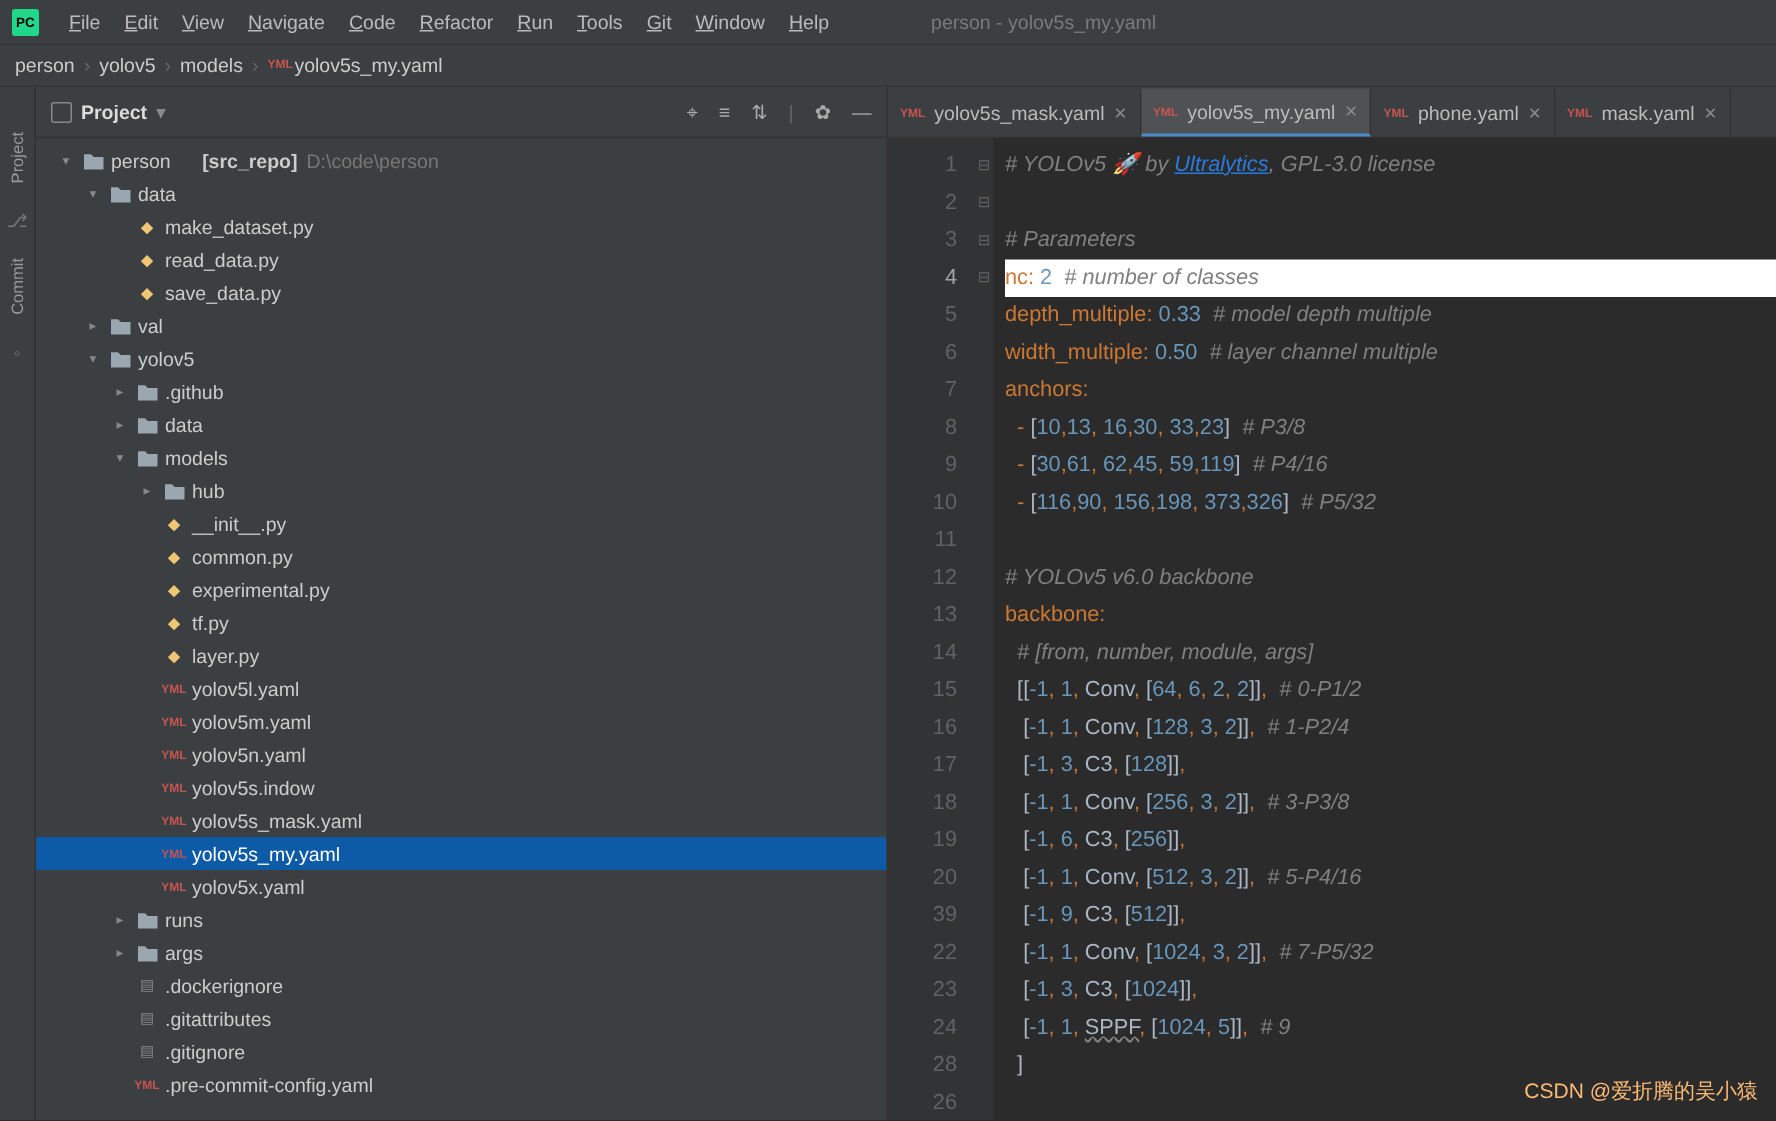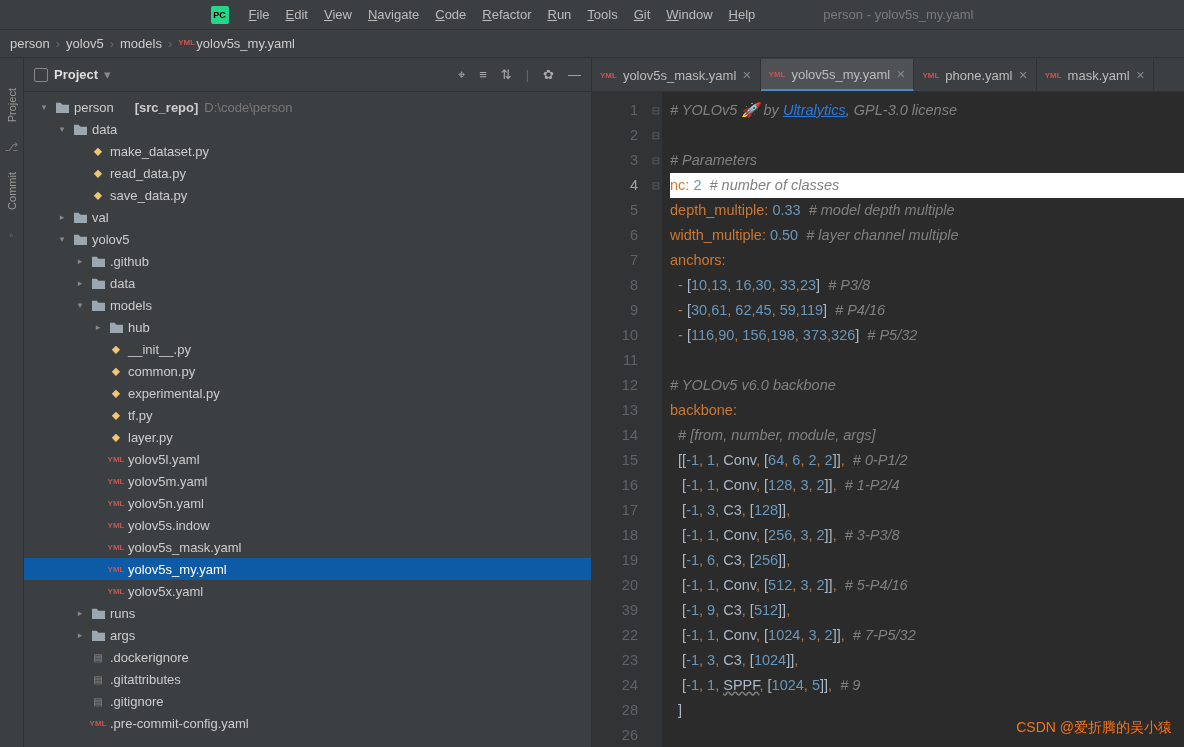--- a/index.html
+++ b/index.html
@@ -1,17 +1,17 @@
 <!DOCTYPE html>
 <html><head>
 <meta charset="utf-8">
 <style>
 * { margin:0; padding:0; box-sizing:border-box; font-family:"Segoe UI",Arial,sans-serif; }
 body { width:1184px; height:747px; background:#2b2b2b; color:#bbb; overflow:hidden; font-size:13px; }
-.titlebar { height:30px; background:#3c3f41; display:flex; align-items:center; padding:0 8px; border-bottom:1px solid #323232;justify-content:center; }
+.titlebar { height:30px; background:#3c3f41; display:flex; align-items:center; padding:0 8px; border-bottom:1px solid #323232; }
 .app-icon { width:18px; height:18px; background:#21d789; border-radius:2px; margin-right:12px; display:flex; align-items:center; justify-content:center; color:#000; font-size:9px; font-weight:bold; }
 .menu-item { padding:0 8px; cursor:pointer; color:#bbb; }
 .menu-item u { text-decoration:underline; }
 .win-title { margin-left:60px; color:#7a7a7a; }
 .breadcrumb { height:28px; background:#3c3f41; display:flex; align-items:center; padding:0 10px; border-bottom:1px solid #323232; }
 .bc-item { color:#ccc; }
 .bc-sep { color:#666; margin:0 6px; }
 .bc-icon { display:inline-block; width:14px; height:12px; margin-right:4px; vertical-align:-1px; }
 .main { display:flex; height:689px; }
 .left-rail { width:24px; background:#3c3f41; border-right:1px solid #323232; display:flex; flex-direction:column; align-items:center; padding-top:20px; }
@@ -43,21 +43,21 @@
 .fold-col { width:12px; background:#313335; padding-top:6px; line-height:25px; color:#606366; font-size:10px; text-align:center; }
 .code { flex:1; padding:6px 0 0 8px; line-height:25px; white-space:pre; font-style:italic; }
 .c-comment { color:#808080;font-style:italic; }
 .c-key { color:#cc7832; font-style:normal; }
 .c-val { color:#6897bb; font-style:normal; }
 .c-punct { color:#cc7832; font-style:normal; }
 .c-txt { color:#a9b7c6; font-style:normal; }
 .c-link { color:#287bde; text-decoration:underline; }
 .c-wavy { text-decoration:underline wavy #808080; }
 .cur-line { background:#ffffff; display:inline-block; width:100%; }
-.watermark { position:absolute; right:12px; bottom:10px; color:#f97316; font-size:14px; }
+.watermark { position:absolute; right:12px; bottom:10px; color:#fdba74; font-size:14px; }
 svg.folder { width:15px; height:13px; }
 svg.folder path { fill:#9aa7b0; }
 </style>
 </head>
 <body>
 
 <div class="titlebar">
   <div class="app-icon">PC</div>
   <div id="menu-host"><span class="menu-item"><u>F</u>ile</span><span class="menu-item"><u>E</u>dit</span><span class="menu-item"><u>V</u>iew</span><span class="menu-item"><u>N</u>avigate</span><span class="menu-item"><u>C</u>ode</span><span class="menu-item"><u>R</u>efactor</span><span class="menu-item"><u>R</u>un</span><span class="menu-item"><u>T</u>ools</span><span class="menu-item"><u>G</u>it</span><span class="menu-item"><u>W</u>indow</span><span class="menu-item"><u>H</u>elp</span></div>
   <div class="win-title">person - yolov5s_my.yaml</div>

